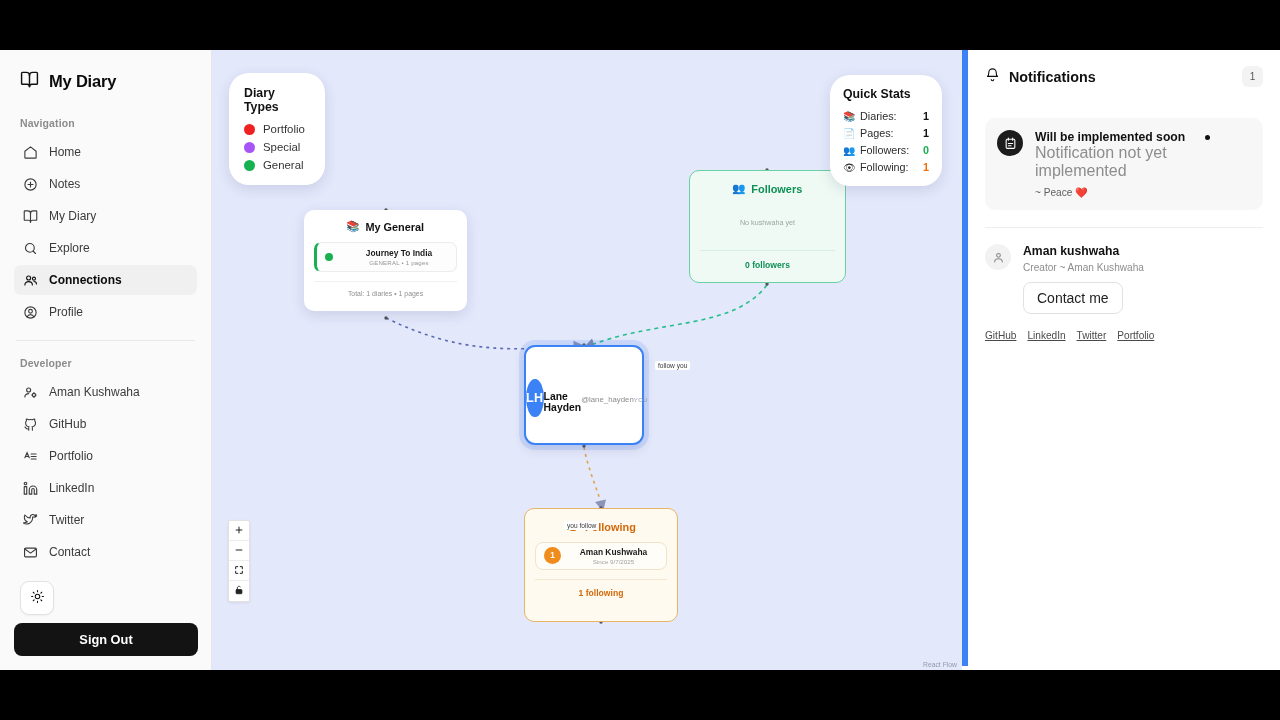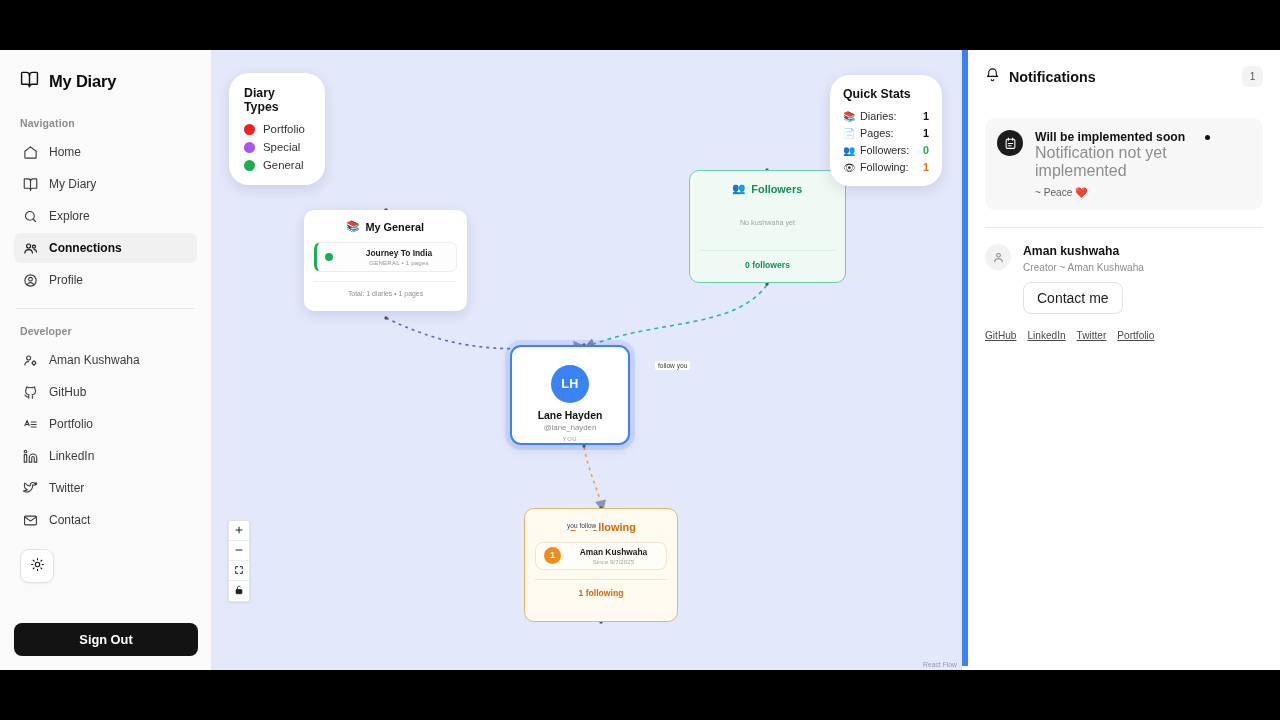--- a/index.html
+++ b/index.html
@@ -60,24 +60,24 @@
   .diary-total { margin-top:9px; padding-top:8px; border-top:1px solid #f0f0f0; text-align:center;
                  font-size:6.9px; color:#8f8f8f; }
 
   #node-followers { left:477px; top:120px; width:157px; height:113px; background:#effaf4;
                     border:1.4px solid #69cfa4; border-radius:10px; padding:11px 10px; }
   #node-followers .node-head { font-size:10.9px; color:#0f8f55; margin-bottom:0; }
   .fol-empty { text-align:center; font-size:7.2px; color:#9aa6a0; margin-top:23px; }
   .fol-count { text-align:center; font-size:8.6px; font-weight:700; color:#0f8f55;
                margin-top:23px; padding-top:9px; border-top:1px solid #d6eee3; }
 
-  #node-user { left:298px; top:295px; width:120px; height:100px; background:#fff;
+  #node-user { left:312px; top:295px; width:120px; height:100px; background:#fff;
                border:2.2px solid #3b82f6; border-radius:11px;
                box-shadow:0 0 0 5px rgba(59,130,246,.14), 0 4px 12px rgba(30,40,90,.15);
-               display:flex; flex-direction:column; align-items:center; padding-top:18px; }
+               display:flex; flex-direction:row; align-items:center; padding-top:6px; }
   .avatar { width:38px; height:38px; border-radius:50%; background:#3b82f6; color:#fff;
             font-size:12.6px; font-weight:700; display:flex; align-items:center; justify-content:center;
             letter-spacing:.4px; }
   .u-name { font-size:10.4px; font-weight:700; color:#111; margin-top:7px; }
   .u-handle { font-size:7.8px; color:#8b8b8b; margin-top:2px; }
   .u-you { font-size:5.9px; color:#8f9bb3; margin-top:4px; letter-spacing:.5px; }
 
   #node-following { left:312px; top:458px; width:154px; height:114px; background:#fffaef;
                     border:1.4px solid #e8b468; border-radius:10px; padding:11px 10px; }
   #node-following .node-head { font-size:10.9px; color:#d2690b; }
@@ -148,20 +148,29 @@
     <div class="nav-item">
       <span class="ico">
           <svg width="15" height="15" viewBox="0 0 24 24" fill="none" stroke="#3b3b3b" stroke-width="1.8" stroke-linecap="round" stroke-linejoin="round">
             <path d="M3 10l9-7 9 7v10a1 1 0 0 1-1 1H4a1 1 0 0 1-1-1z"></path>
           </svg>
         </span>
       <span>Home</span>
     </div>
     <div class="nav-item">
       <span class="ico">
+          <svg width="15" height="15" viewBox="0 0 24 24" fill="none" stroke="#3b3b3b" stroke-width="1.8" stroke-linecap="round">
+            <circle cx="12" cy="12" r="9"></circle>
+            <path d="M12 8v8M8 12h8"></path>
+          </svg>
+        </span>
+      <span>Notes</span>
+    </div>
+    <div class="nav-item">
+      <span class="ico">
           <svg width="15" height="15" viewBox="0 0 24 24" fill="none" stroke="#3b3b3b" stroke-width="1.8" stroke-linecap="round" stroke-linejoin="round">
             <path d="M12 7v14"></path>
             <path d="M3 18a1 1 0 0 1-1-1V4a1 1 0 0 1 1-1h5a4 4 0 0 1 4 4 4 4 0 0 1 4-4h5a1 1 0 0 1 1 1v13a1 1 0 0 1-1 1h-6a3 3 0 0 0-3 3 3 3 0 0 0-3-3z"></path>
           </svg>
         </span>
       <span>My Diary</span>
     </div>
     <div class="nav-item">
       <span class="ico">
           <svg width="15" height="15" viewBox="0 0 24 24" fill="none" stroke="#3b3b3b" stroke-width="1.8" stroke-linecap="round">

